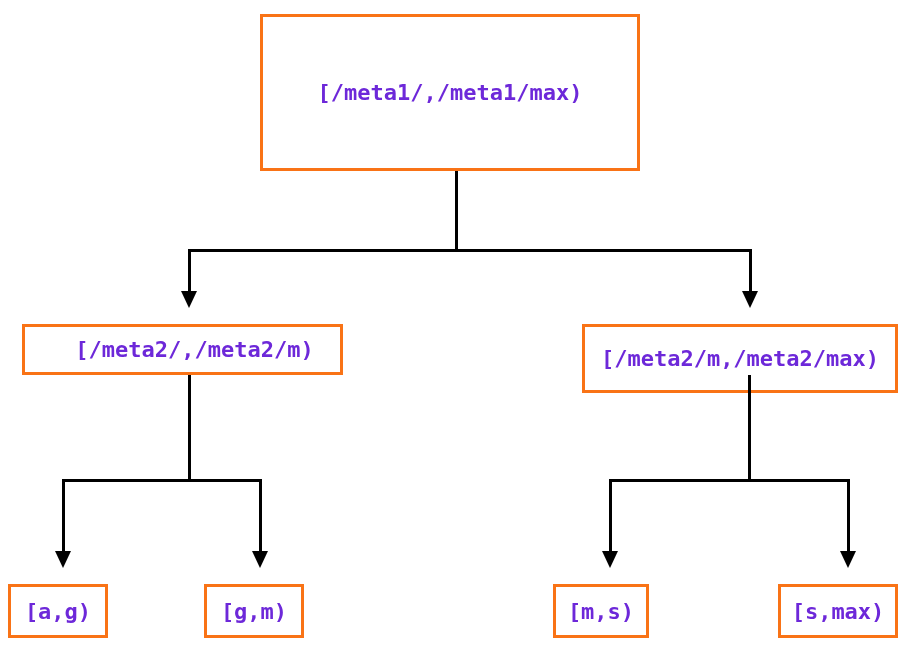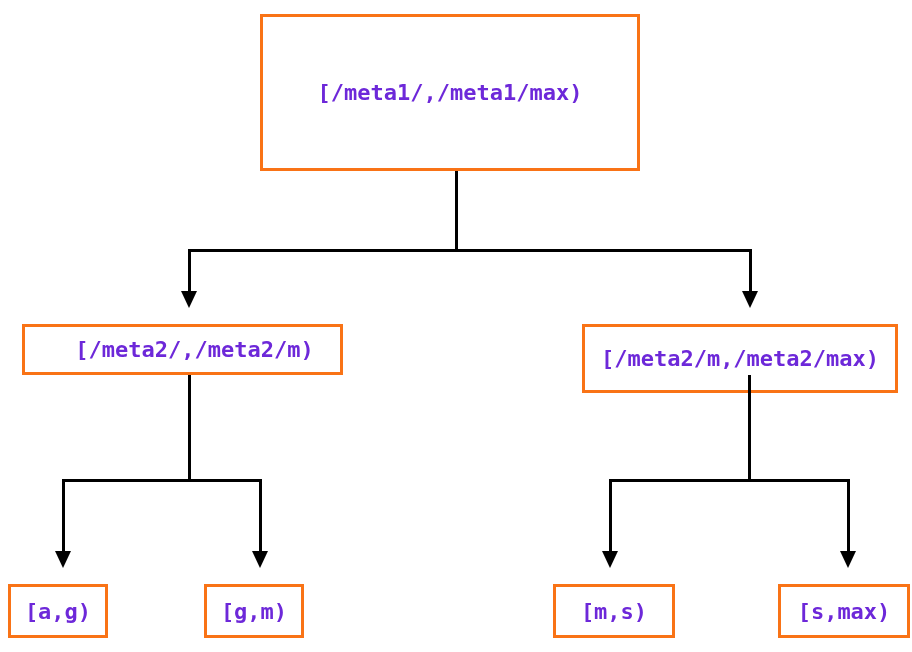--- a/index.html
+++ b/index.html
@@ -40,22 +40,22 @@
     border-right: 8px solid transparent;
     border-top: 17px solid #000000;
   }
 
   
   #node-root      { left: 260px; top: 14px;  width: 380px; height: 157px; }
   #node-left      { left: 22px;  top: 324px; width: 321px; height: 51px; padding-left: 24px;  }
   #node-right     { left: 582px; top: 324px; width: 316px; height: 69px;  }
   #node-leaf-ag   { left: 8px;   top: 584px; width: 100px; height: 54px;  }
   #node-leaf-gm   { left: 204px; top: 584px; width: 100px; height: 54px;  }
-  #node-leaf-ms   { left: 553px; top: 584px; width: 122px; height: 54px;  }
-  #node-leaf-smax { left: 778px; top: 584px; width: 132px; height: 54px;  }
+  #node-leaf-ms   { left: 553px; top: 584px; width: 96px; height: 54px;  }
+  #node-leaf-smax { left: 778px; top: 584px; width: 120px; height: 54px;  }
 
   
   #l1-trunk  { left: 455px; top: 171px; width: 3px;   height: 80px; }
   #l1-hbar   { left: 188px; top: 249px; width: 564px; height: 3px;  }
   #l1-drop-l { left: 188px; top: 249px; width: 3px;   height: 42px; }
   #l1-drop-r { left: 749px; top: 249px; width: 3px;   height: 42px; }
   #l1-arrow-l { left: 181px; top: 291px; }
   #l1-arrow-r { left: 742px; top: 291px; }
 
   

